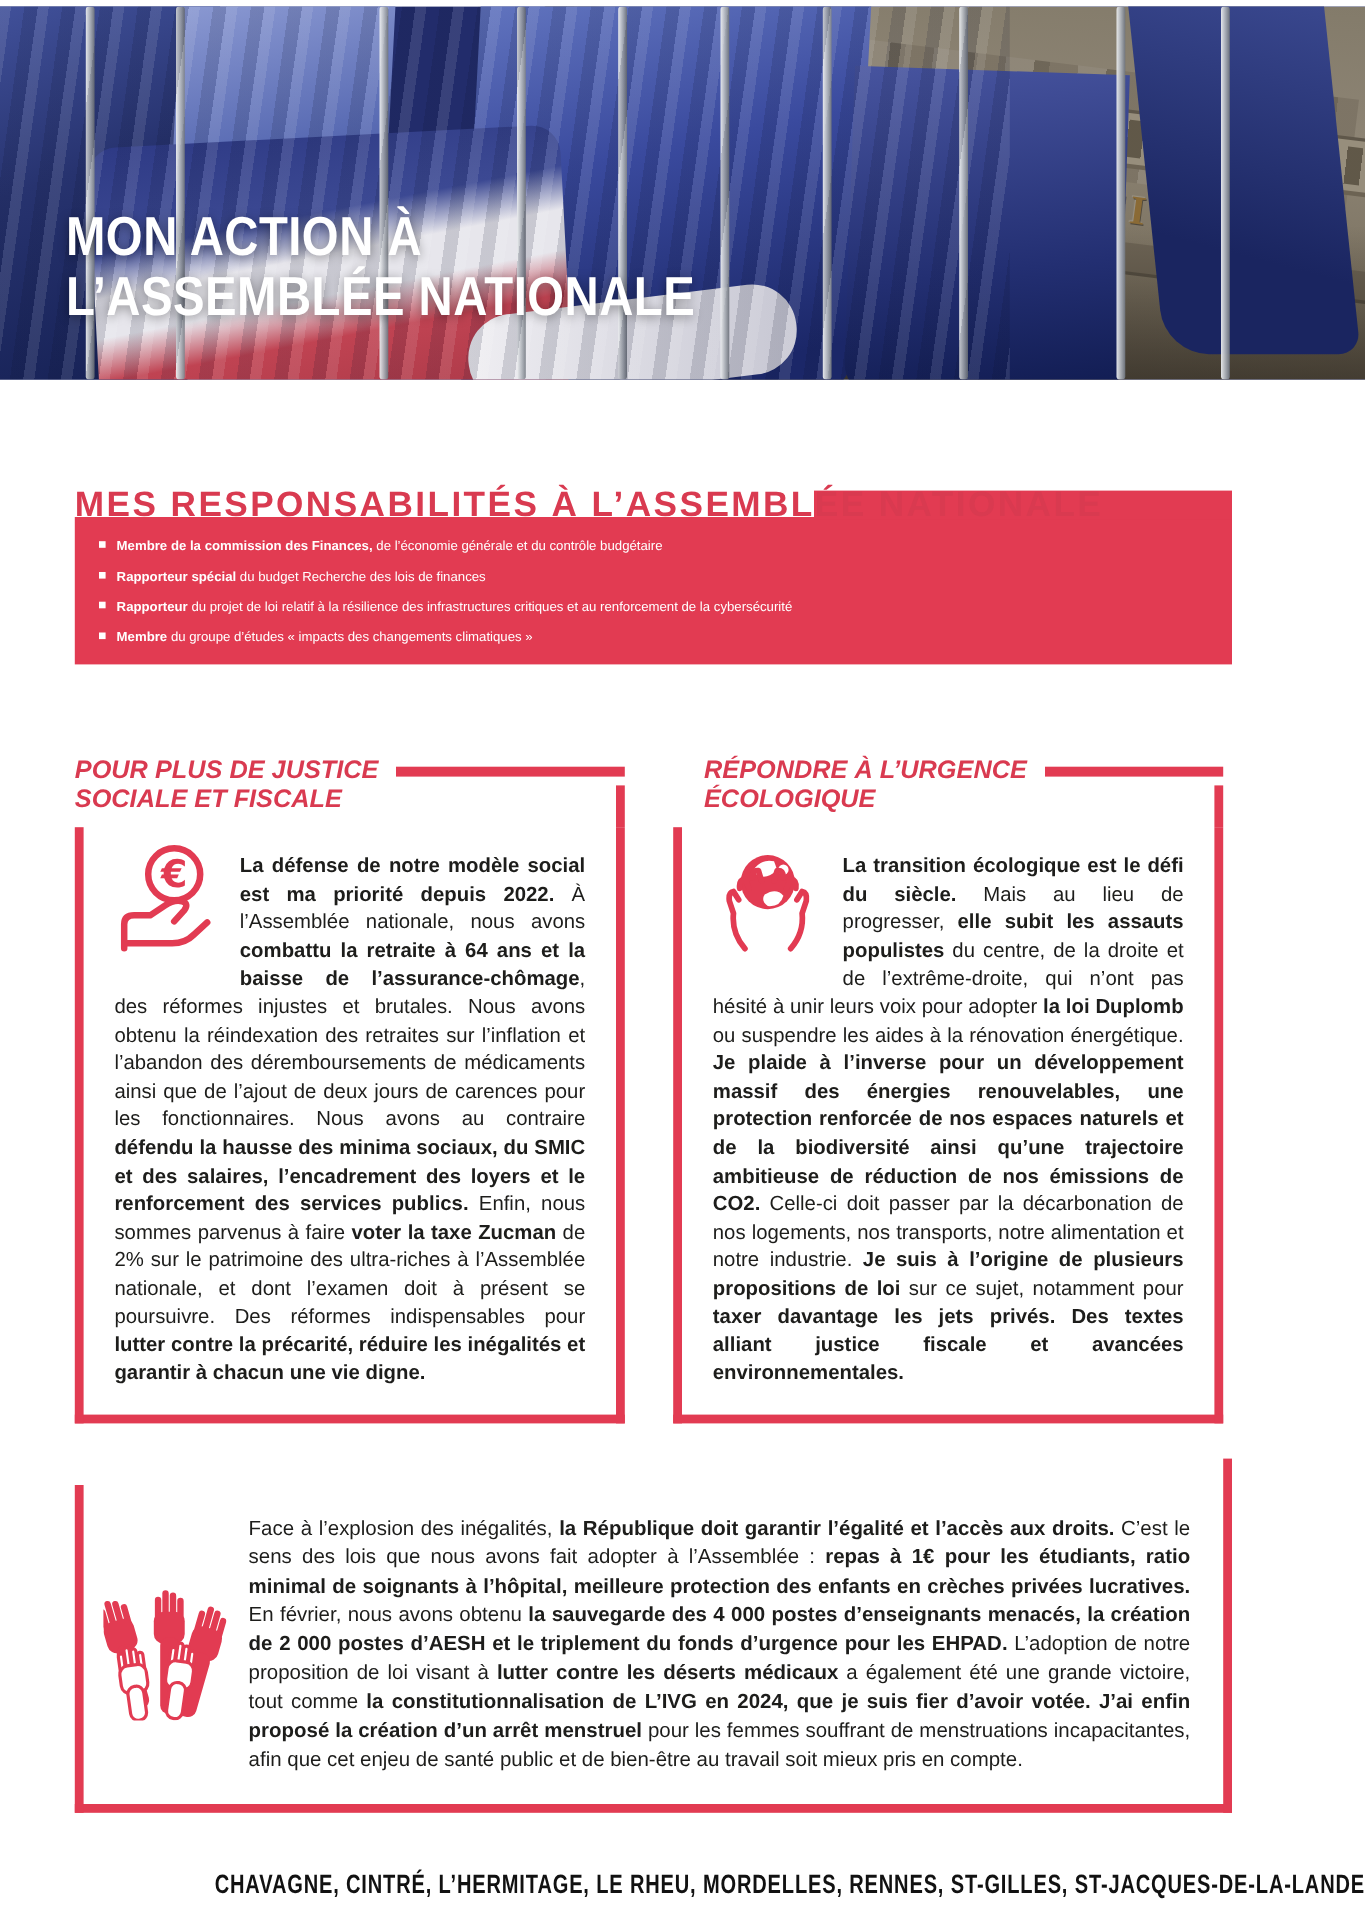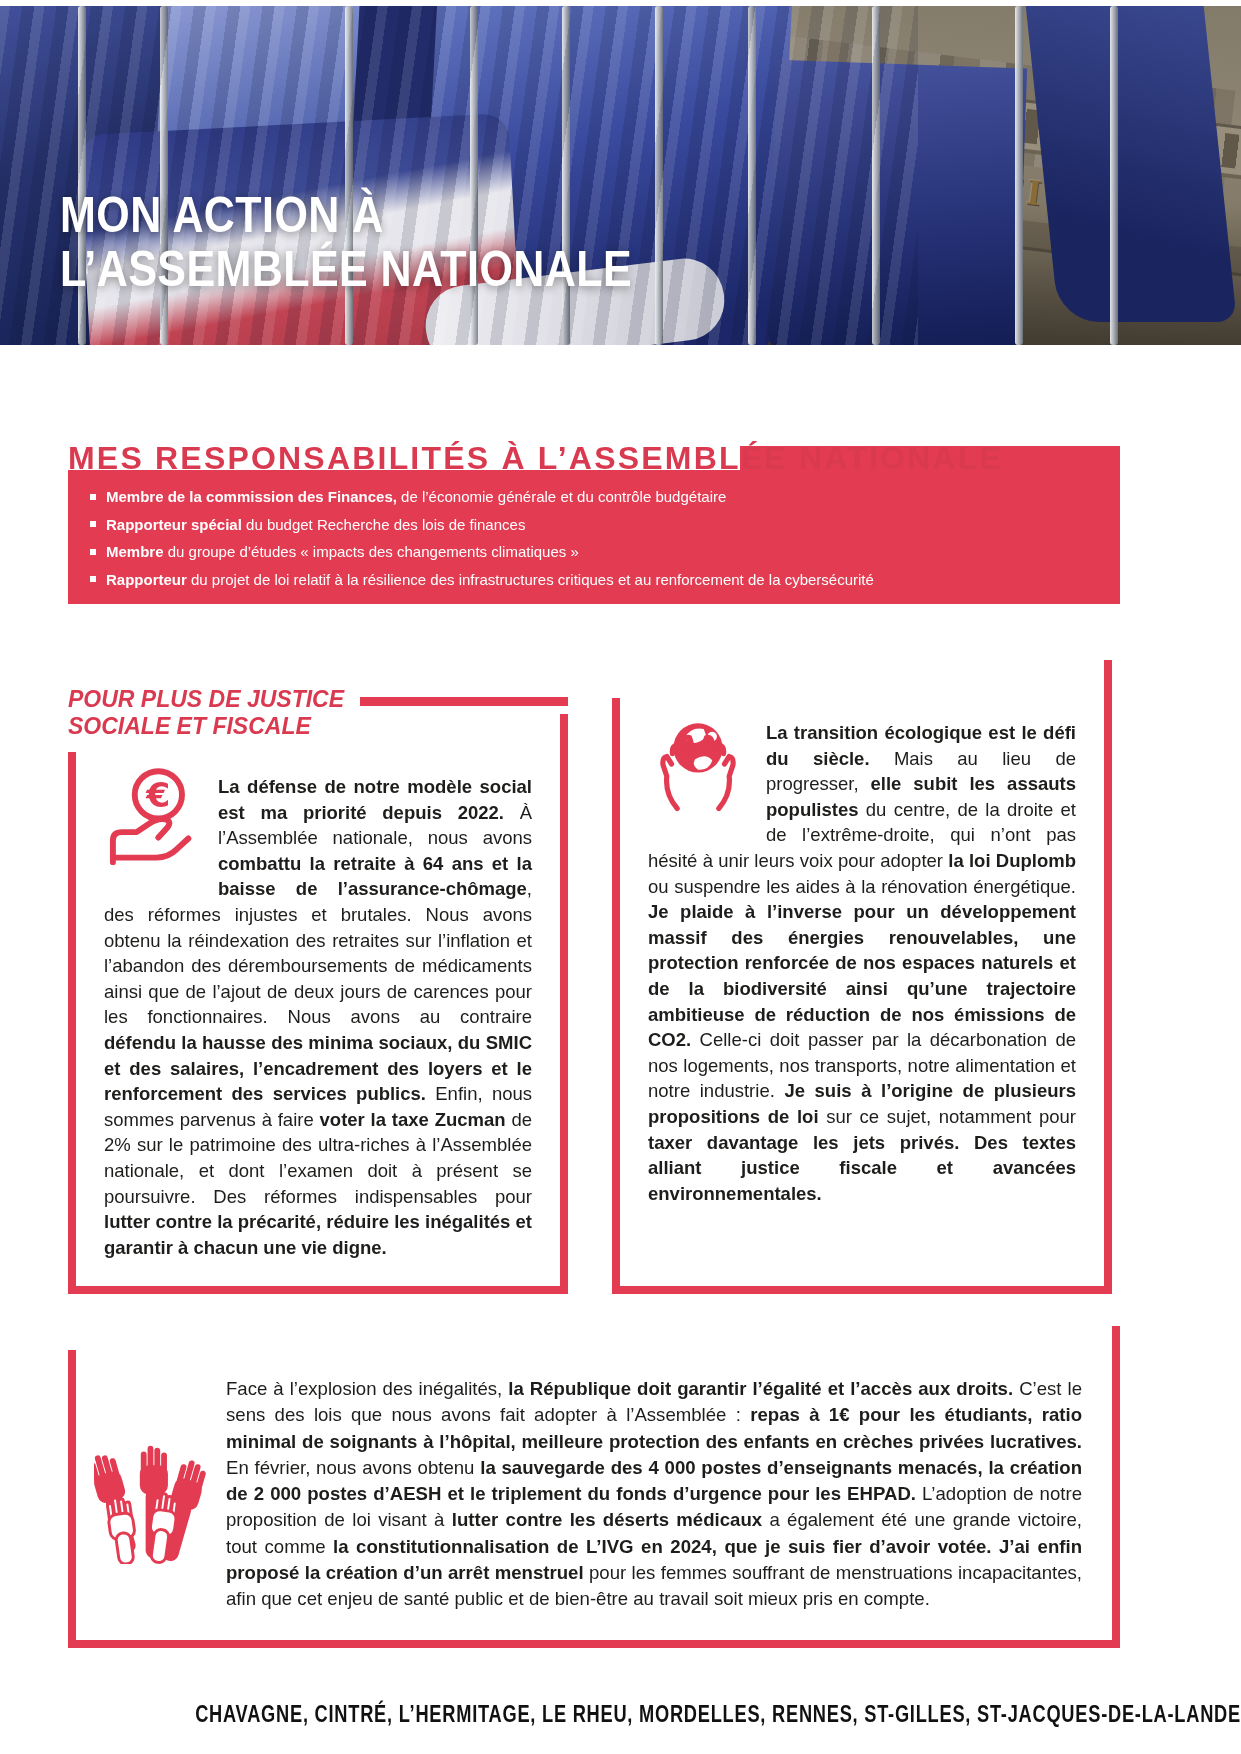--- a/index.html
+++ b/index.html
@@ -57,21 +57,21 @@
     text-shadow:0 2px 10px rgba(0,0,0,.40); }
   .hero-title span { display:block; white-space:nowrap; }
 
   
   .resp { position:relative; margin:95px 121px 0 68px; }
   .resp-heading { position:relative; z-index:2; margin:0; height:30px;
     font-size:32px; font-weight:bold; letter-spacing:2.2px; color:#d93a50; white-space:nowrap; }
   .resp-notch { position:absolute; z-index:1; top:6px; right:0; left:672px; height:26px; background:#e23b52; }
   .resp-banner { background:#e23b52; color:#fff; padding:13px 20px 11px 22px; }
   .resp-banner ul { margin:0; padding:0; list-style:none; }
-  .resp-banner li { font-size:15px; line-height:27.5px; white-space:nowrap; }
+  .resp-banner li { font-size:12px; line-height:27.5px; white-space:nowrap; }
   .resp-banner li::before { content:""; display:inline-block; width:6px; height:6px; background:#fff;
     margin:0 10px 3px 0; vertical-align:middle; }
 
   
   .columns { display:flex; gap:44px; margin:82px 121px 0 68px; align-items:stretch; }
   .col { width:500px; display:flex; flex-direction:column; }
   .col-head { display:flex; align-items:flex-start;font-style:italic; }
   .col-head h3 { margin:0; font-size:23px; line-height:27px; font-weight:bold; color:#d93a50; white-space:nowrap; }
   .head-bar { flex:1; height:9px; background:#e23b52; margin:11px 0 0 16px; }
   .col.right .col-head { margin-left:28px; }
@@ -141,22 +141,22 @@
     </h1>
   </header>
 
   <section class="resp">
     <div class="resp-notch"></div>
     <h2 class="resp-heading">MES RESPONSABILITÉS À L’ASSEMBLÉE NATIONALE</h2>
     <div class="resp-banner">
       <ul>
         <li><b>Membre de la commission des Finances,</b><span> de l’économie générale et du contrôle budgétaire</span></li>
         <li><b>Rapporteur spécial</b><span> du budget Recherche des lois de finances</span></li>
+        <li><b>Rapporteur</b><span> du projet de loi relatif à la résilience des infrastructures critiques et au renforcement de la cybersécurité</span></li>
         <li><b>Membre</b><span> du groupe d’études « impacts des changements climatiques »</span></li>
-        <li><b>Rapporteur</b><span> du projet de loi relatif à la résilience des infrastructures critiques et au renforcement de la cybersécurité</span></li>
       </ul>
     </div>
   </section>
 
   <section class="columns">
 
     <article class="col left">
       <div class="col-head">
         <h3>
           <span>POUR PLUS DE JUSTICE</span><br>
@@ -171,20 +171,27 @@
             <text x="62" y="43" font-size="38" font-weight="bold" fill="#e23b52" text-anchor="middle" font-family="DejaVu Sans, sans-serif">€</text>
             <path d="M12 104 V80 q0 -9 10 -9 h16 l15 -10 q9 -6 17 -4 q7 2 2 9 l-10 11" fill="none" stroke="#e23b52" stroke-width="6.5" stroke-linecap="round" stroke-linejoin="round"></path>
             <path d="M12 99 h48 q13 0 22 -9 l13 -12" fill="none" stroke="#e23b52" stroke-width="6.5" stroke-linecap="round"></path>
           </svg>
         </span>
         <p class="rich"><b>La défense de notre modèle social est ma priorité depuis 2022.</b><span> À l’Assemblée nationale, nous avons </span><b>combattu la retraite à 64 ans et la baisse de l’assurance-chômage</b><span>, des réformes injustes et brutales. Nous avons obtenu la réindexation des retraites sur l’inflation et l’abandon des déremboursements de médicaments ainsi que de l’ajout de deux jours de carences pour les fonctionnaires. Nous avons au contraire </span><b>défendu la hausse des minima sociaux, du SMIC et des salaires, l’encadrement des loyers et le renforcement des services publics.</b><span> Enfin, nous sommes parvenus à faire </span><b>voter la taxe Zucman</b><span> de 2% sur le patrimoine des ultra-riches à l’Assemblée nationale, et dont l’examen doit à présent se poursuivre. Des réformes indispensables pour </span><b>lutter contre la précarité, réduire les inégalités et garantir à chacun une vie digne.</b></p>
       </div>
     </article>
 
     <article class="col right">
+      <div class="col-head">
+        <h3>
+          <span>RÉPONDRE À L’URGENCE</span><br>
+          <span>ÉCOLOGIQUE</span>
+        </h3>
+        <div class="head-bar"></div>
+      </div>
       <div class="col-box">
         <span class="icon">
           <svg width="104" height="104" viewBox="0 0 110 110" aria-hidden="true">
             <circle cx="55" cy="38" r="26" fill="#e23b52"></circle>
             <path d="M40 28 q8 -13 21 -10 l3 8 q-9 9 -17 6 z" fill="#fff"></path>
             <circle cx="70" cy="26" r="5" fill="#fff"></circle>
             <path d="M52 50 q11 -7 18 1 q-3 11 -15 10 q-7 -5 -3 -11 z" fill="#fff"></path>
             <path d="M33 102 q-13 -15 -11 -34 l-4 -12 q-1 -8 4 -9 l5 8 m1 -11 q-1 -8 5 -9 l4 9 m3 -10 q0 -8 6 -7 l3 10" fill="none" stroke="#e23b52" stroke-width="5.5" stroke-linecap="round" stroke-linejoin="round"></path>
             <path d="M77 102 q13 -15 11 -34 l4 -12 q1 -8 -4 -9 l-5 8 m-1 -11 q1 -8 -5 -9 l-4 9 m-3 -10 q0 -8 -6 -7 l-3 10" fill="none" stroke="#e23b52" stroke-width="5.5" stroke-linecap="round" stroke-linejoin="round"></path>
           </svg>

